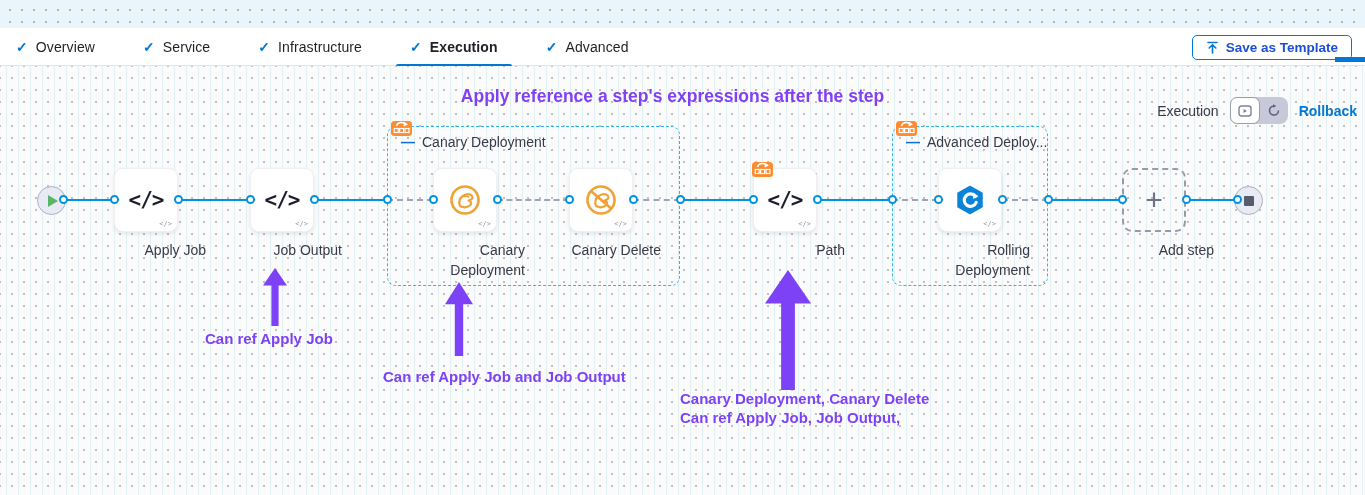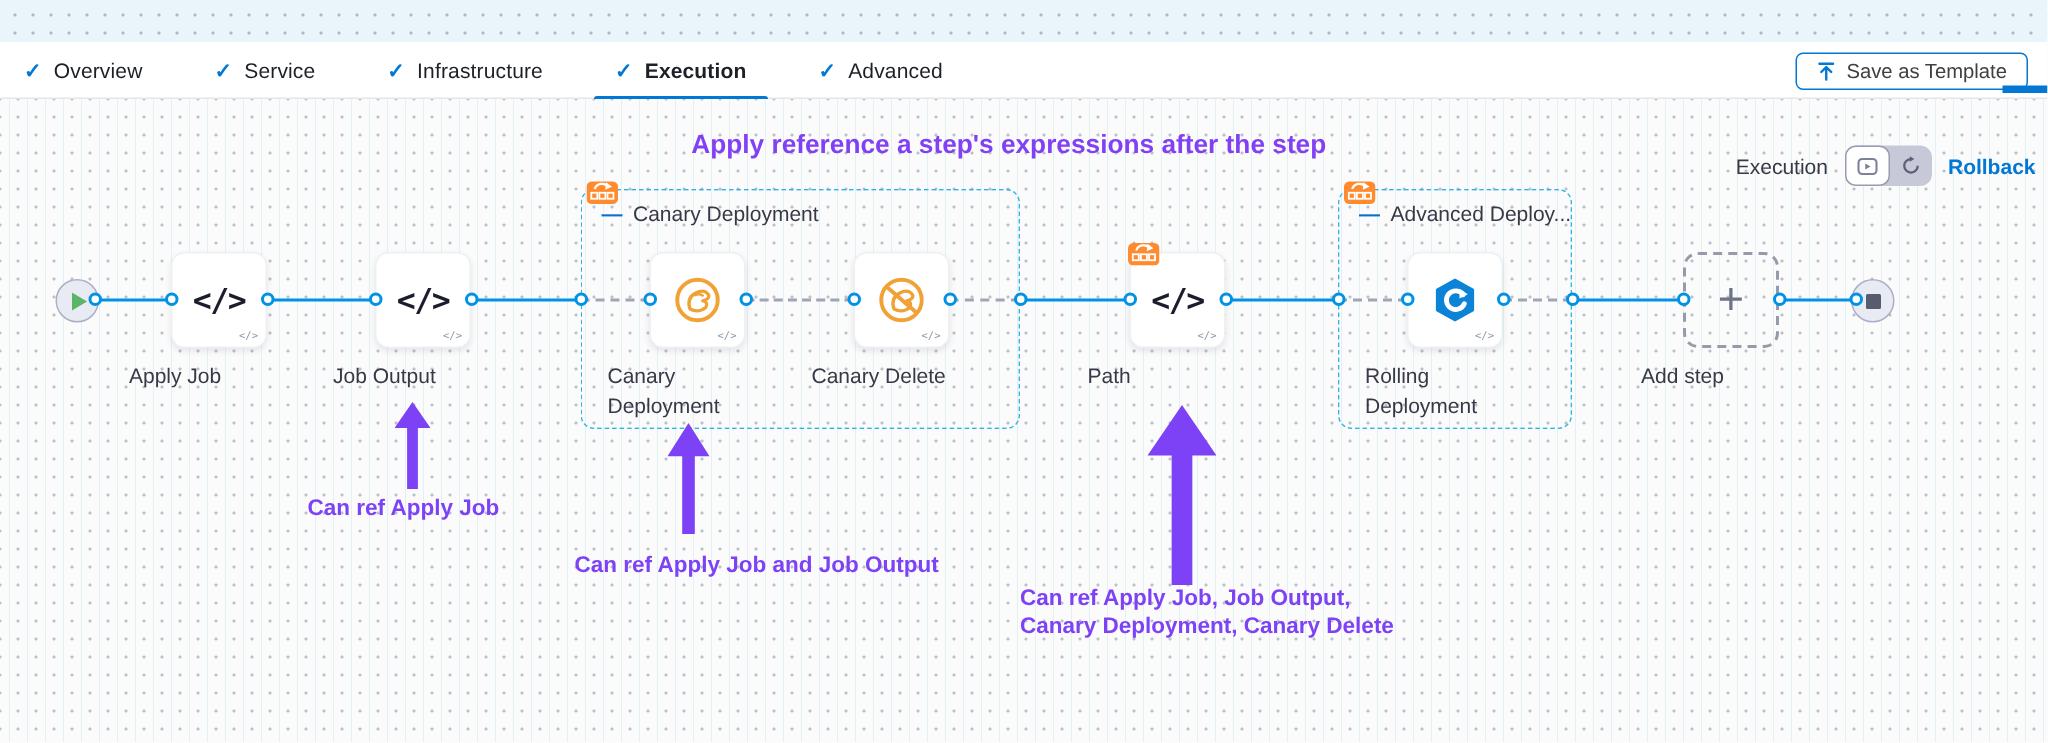--- a/index.html
+++ b/index.html
@@ -28,21 +28,21 @@
   .tab .check { color:#0278d5; font-weight:bold; font-size:14px; }
   .tab.active { font-weight:bold; }
   .tab.active::after {
     content:""; position:absolute; left:0; right:0; bottom:-1px; height:3px;
     background:#0278d5; border-radius:2px 2px 0 0;
   }
   .save-btn {
     position:absolute; right:13px; top:7px; height:25px;
     display:flex; align-items:center; gap:7px; padding:0 13px;
     border:1px solid #0278d5; border-radius:5px; background:#fff;
-    color:#404040; font-size:13.5px; font-weight:normal; cursor:pointer;
+    color:#1d4ed8; font-size:13.5px; font-weight:bold; cursor:pointer;
   }
   .tab-scroll-indicator {
     position:absolute; right:0; top:57px; width:30px; height:5px; background:#0277d4;
   }
 
   
   .canvas {
     position:absolute; left:0; top:66px; width:1365px; height:429px;
     background-color:#fbfbfc;
     background-image:
@@ -101,21 +101,21 @@
   }
   .code-glyph {
     font-family:"DejaVu Sans Mono", monospace; font-weight:bold;
     font-size:21px; color:#1b1d2c; letter-spacing:-1px;
   }
   .corner-code {
     position:absolute; right:5px; bottom:3px;
     font-family:"DejaVu Sans Mono", monospace; font-size:7px; color:#9396a6;
   }
   .step-label {
-    position:absolute; top:174px; width:120px; text-align:left;
+    position:absolute; top:174px; width:120px; text-align:right;
     font-size:14px; line-height:20px; color:#383946;
   }
 
   .group-box {
     position:absolute; top:60px; height:160px;
     border:1.5px dashed #2db6e4; border-radius:9px; z-index:1; cursor:pointer;
   }
   .group-head {
     position:absolute; left:13px; top:7px; display:flex; align-items:center; gap:7px;
   }
@@ -335,17 +335,17 @@
   <svg class="ann-arrow" style="left:445px;top:216px" width="28" height="74" viewBox="0 0 40 100" preserveAspectRatio="none">
     <polygon points="20,0 40,30 26,30 26,100 14,100 14,30 0,30" fill="#7d42f5"></polygon>
   </svg>
   <svg class="ann-arrow" style="left:765px;top:204px" width="46" height="120" viewBox="0 0 40 100" preserveAspectRatio="none">
     <polygon points="20,0 40,28 26,28 26,100 14,100 14,28 0,28" fill="#7d42f5"></polygon>
   </svg>
 
   <div class="ann-text" style="left:205px;top:263px">Can ref Apply Job</div>
   <div class="ann-text" style="left:383px;top:301px">Can ref Apply Job and Job Output</div>
   <div class="ann-text" style="left:680px;top:323px">
+    <div>Canary Deployment, Canary Delete</div>
     <div>Can ref Apply Job, Job Output,</div>
-    <div>Canary Deployment, Canary Delete</div>
   </div>
 
 </div>
 
 </body></html>

